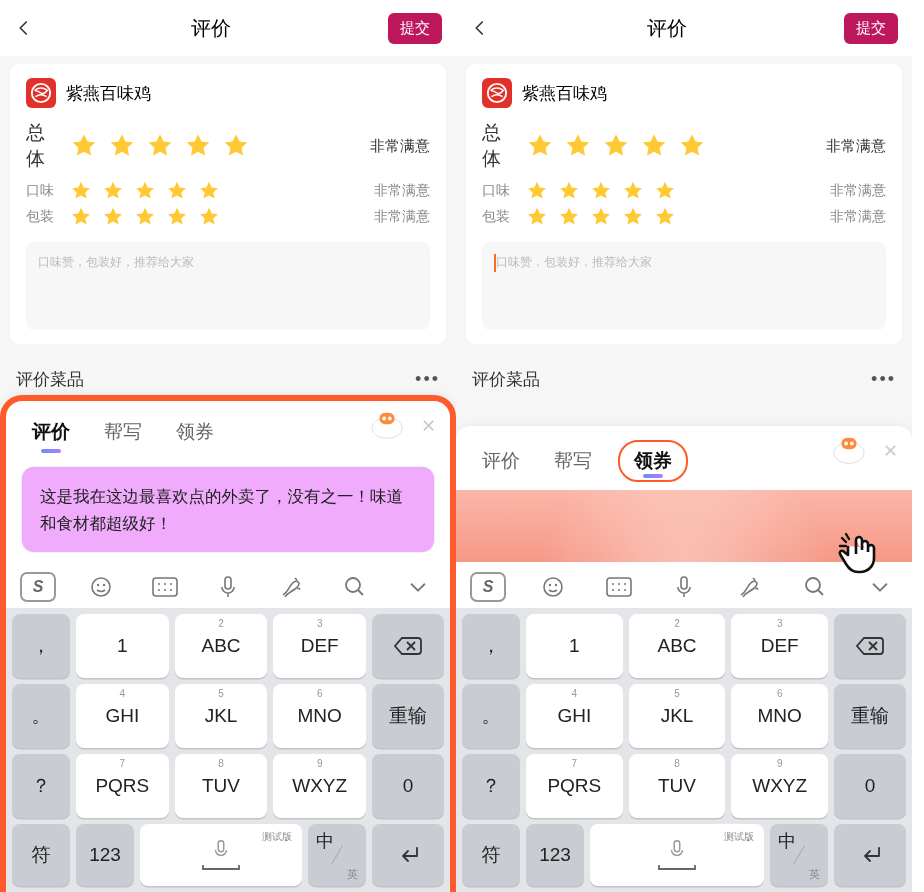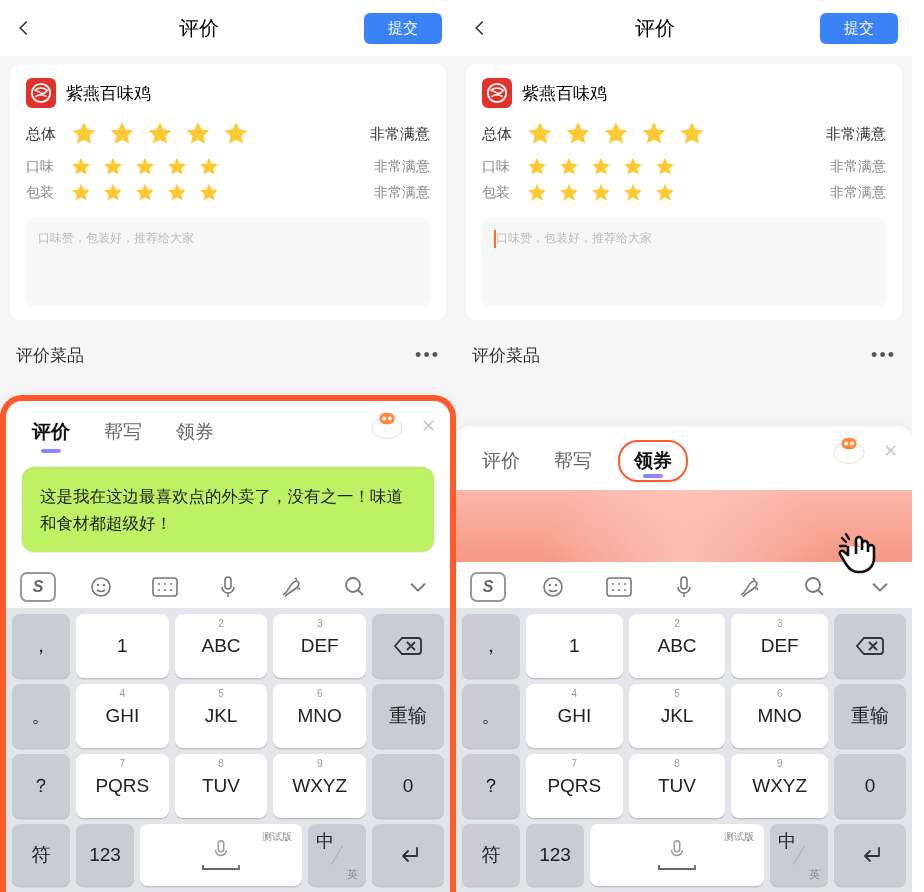--- a/index.html
+++ b/index.html
@@ -3,29 +3,29 @@
 <meta charset="utf-8">
 <style>
   * { box-sizing: border-box; margin: 0; padding: 0; }
   body { font-family: -apple-system, "PingFang SC", "Helvetica Neue", sans-serif; background:#fff; width:924px; height:892px; overflow:hidden; }
   .scrwrap { display:flex; width:912px; height:892px; }
   .screen { width:462px; height:892px; background:#f6f6f6; position:relative; overflow:hidden; }
   .screen.left { border-right:0; }
   .nav { height:56px; display:flex; align-items:center; justify-content:space-between; padding:0 14px; background:#fff; }
   .nav .back { width:20px; height:20px; display:flex; align-items:center; justify-content:center; color:#333; font-size:22px; }
   .nav .title { font-size:20px; color:#000; font-weight:400; }
-  .nav .submit { background:#3b82f6; color:#fff; padding:6px 24px; border-radius:6px; font-size:15px;font-family:Liberation Mono, monospace; }
+  .nav .submit { background:#be185d; color:#fff; padding:6px 12px; border-radius:6px; font-size:15px;font-family:Liberation Mono, monospace; }
   .card { margin:8px 10px 0; background:#fff; border-radius:10px; padding:14px 16px; }
   .shop-row { display:flex; align-items:center; gap:10px; margin-bottom:12px; }
   .shop-logo { width:30px; height:30px; border-radius:6px; background:#e2312a; display:flex; align-items:center; justify-content:center; }
   .shop-logo svg { width:22px; height:22px; }
   .shop-name { font-size:17px; color:#000000; }
   .rate-row { display:flex; align-items:center; gap:10px; margin:8px 0; }
   .rate-row.sub { margin:4px 0; }
-  .rate-lbl { font-size:15px; color:#333; width:34px; }
+  .rate-lbl { font-size:19px; color:#333; width:34px; }
   .rate-row.sub .rate-lbl { font-size:14px; color:#888; }
   .stars { display:flex; gap:10px; }
   .star { width:28px; height:28px; }
   .star.sm { width:22px; height:22px; }
   .star svg { width:100%; height:100%; }
   .rate-txt { margin-left:auto; font-size:15px; color:#333; font-weight:500; }
   .rate-row.sub .rate-txt { font-size:14px; color:#888; font-weight:400; }
   .comment-box { background:#f7f7f7; border-radius:8px; min-height:88px; margin-top:14px; padding:12px; font-size:12px; color:#bbb; position:relative; }
   .comment-box.focused::before { content:""; position:absolute; left:12px; top:12px; width:1.5px; height:18px; background:#ff6a2a; }
   .comment-box.focused { padding-left:14px; }
@@ -35,21 +35,21 @@
   .kb-sheet { position:absolute; bottom:0; left:0; width:100%; background:#fff; box-shadow:0 -2px 8px rgba(0,0,0,0.05); border-top-left-radius:14px; border-top-right-radius:14px; }
   .left .kb-sheet { border:6px solid #ff5a2b; border-bottom:none; border-radius:22px 22px 0 0; }
   .tabs-row { display:flex; align-items:center; padding:14px 18px 8px; gap:18px; position:relative; }
   .tab { font-size:19px; color:#666; padding:4px 8px; position:relative; }
   .tab.active { color:#111; font-weight:700; }
   .tab.active::after { content:""; position:absolute; bottom:-4px; left:50%; transform:translateX(-50%); width:20px; height:4px; border-radius:2px; background:linear-gradient(90deg,#6a8dff,#b67bff); }
   .tab.pill { border:2.5px solid #ff5a2b; border-radius:20px; padding:6px 14px; color:#111; font-weight:700; background:#fff; }
   .tab.pill::after { bottom:2px; }
   .robot { position:absolute; right:44px; top:8px; width:38px; height:30px; }
   .close-x { position:absolute; right:14px; top:14px; color:#ccc; font-size:18px; }
-  .suggestion { margin:10px 16px; background:#bef264; border-radius:12px; padding:16px 18px; font-size:16.5px; color:#222; line-height:1.6; box-shadow:0 1px 3px rgba(0,0,0,0.04) inset, 0 0 0 1px #f2f2f2; }
+  .suggestion { margin:10px 16px; background:#f0abfc; border-radius:12px; padding:16px 18px; font-size:16.5px; color:#222; line-height:1.6; box-shadow:0 1px 3px rgba(0,0,0,0.04) inset, 0 0 0 1px #f2f2f2; }
 
   .coupon-banner { margin:0 0 0; height:72px; background:linear-gradient(180deg,#fbb6a8,#f69886); display:flex; align-items:center; justify-content:center; position:relative; overflow:visible; }
   .coupon-banner::before{ content:""; position:absolute; inset:0; background: radial-gradient(circle at 50% 120%, rgba(255,255,255,0.4), transparent 60%); }
   .coupon-text { display:flex; align-items:center; gap:2px; z-index:1; }
   .coupon-66 { font-size:26px; font-weight:900; color:#fff; background:linear-gradient(#fff,#ffe7a8); -webkit-background-clip:text; background-clip:text; -webkit-text-fill-color:transparent; text-shadow:0 0 2px rgba(200,60,60,0.3); }
   .coupon-rest { font-size:24px; font-weight:800; color:#b52e2e; letter-spacing:1px; }
   .coupon-btn { margin-left:8px; background:#e24741; color:#fff; border-radius:16px; padding:4px 12px; font-size:15px; z-index:1; }
   .hand-cursor { position:absolute; right:28px; bottom:-16px; width:48px; height:48px; z-index:3; }
 
   .kb-toolbar { display:flex; align-items:center; justify-content:space-between; padding:10px 14px 6px; }

